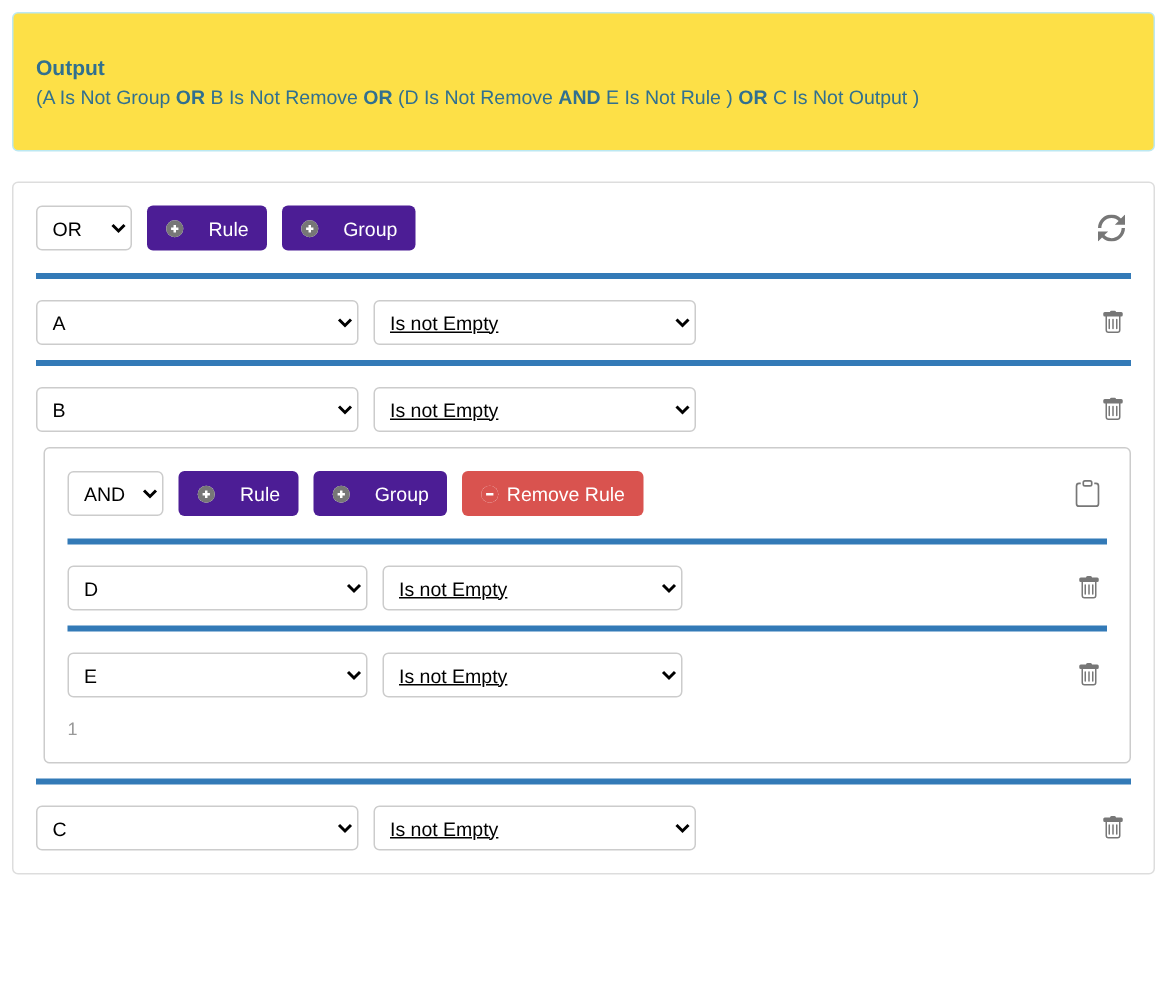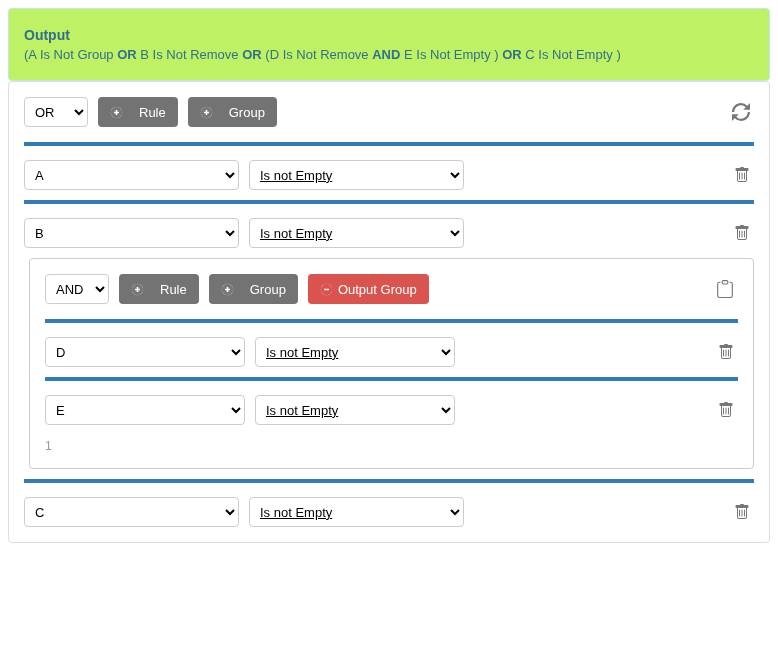--- a/index.html
+++ b/index.html
@@ -1,34 +1,34 @@
 <!DOCTYPE html>
 <html><head>
 <meta charset="utf-8">
 <style>
 * { box-sizing: border-box; margin: 0; padding: 0; }
 body { font-family: -apple-system, "Helvetica Neue", Arial, sans-serif; font-size: 14px; color: #333; background: #fff; padding: 8px; }
 
-.output-panel { background: #bef264; border: 1px solid #bce8f1; border-radius: 4px; padding: 18px 15px; color: #31708f; }
+.output-panel { background: #fde047; border: 1px solid #bce8f1; border-radius: 4px; padding: 28px 15px; margin-bottom: 20px; color: #31708f; }
 .output-panel .title { font-weight: bold; margin-bottom: 4px; }
 .output-panel .expr { font-size: 13px; }
 .output-panel .expr b { font-weight: bold; }
 
 .builder-panel { border: 1px solid #ddd; border-radius: 4px; padding: 15px; }
 
 .group-header { display: flex; align-items: center; gap: 10px; margin-bottom: 15px; }
 .group-header .right { margin-left: auto; display: flex; gap: 10px; }
 
 select { height: 30px; border: 1px solid #ccc; border-radius: 4px; background: #fff; padding: 0 6px; font-size: 13px; }
 .cond-select { width: 64px; }
 .field-select { width: 215px; }
 .op-select { width: 215px; text-decoration: underline; }
 
 .btn { display: inline-flex; align-items: center; gap: 5px; height: 30px; padding: 0 12px; border: none; border-radius: 4px; font-size: 13px; cursor: pointer; color: #fff; }
-.btn-gray { background: #737373; gap: 16px; }
+.btn-gray { background: #4c1d95; gap: 16px; }
 .btn-red { background: #d9534f; }
 
 .icon-btn { background: none; border: none; cursor: pointer; color: #777; padding: 4px; display: inline-flex; }
 
 .rule-block { border-top: 4px solid #337ab7; padding-top: 14px; margin-top: 10px; }
 .rule-row { display: flex; align-items: center; gap: 10px; }
 .rule-row .actions { margin-left: auto; }
 
 .nested-group { border: 1px solid #ccc; border-radius: 4px; padding: 15px; margin-top: 10px; margin-left: 5px; position: relative; }
 .nested-group .group-footer { font-size: 12px; color: #999; margin-top: 14px; }
@@ -37,21 +37,21 @@
 .nested-group .rule-block .op-select { width: 200px; }
 
 svg { display: block; }
 </style>
 </head>
 <body>
 
 <div class="output-panel">
   <div class="title">Output</div>
   <div class="expr">
-    <span>(A Is Not Group </span><b>OR</b><span> B Is Not Remove </span><b>OR</b><span> (D Is Not Remove </span><b>AND</b><span> E Is Not Empty ) </span><b>OR</b><span> C Is Not Empty )</span>
+    <span>(A Is Not Group </span><b>OR</b><span> B Is Not Remove </span><b>OR</b><span> (D Is Not Remove </span><b>AND</b><span> E Is Not Rule ) </span><b>OR</b><span> C Is Not Output )</span>
   </div>
 </div>
 
 <div class="builder-panel">
 
   <div class="group-header">
     <select class="cond-select">
       <option>OR</option>
     </select>
     <button class="btn btn-gray">
@@ -149,21 +149,21 @@
         </span>
         <span>Group</span>
       </button>
       <button class="btn btn-red">
         <span>
           <svg width="13" height="13" viewBox="0 0 16 16">
               <path fill="#fff" d="M8 1a7 7 0 100 14A7 7 0 008 1z"></path>
               <path fill="#d9534f" d="M8 1a7 7 0 100 14A7 7 0 008 1zm3 8H5V7h6v2z"></path>
             </svg>
         </span>
-        <span>Output Group</span>
+        <span>Remove Rule</span>
       </button>
       <div class="right">
         <button class="icon-btn">
           <span>
             <svg width="18" height="18" viewBox="0 0 16 16" fill="currentColor">
                 <path d="M4 1.5H3a2 2 0 00-2 2V14a2 2 0 002 2h10a2 2 0 002-2V3.5a2 2 0 00-2-2h-1v1h1a1 1 0 011 1V14a1 1 0 01-1 1H3a1 1 0 01-1-1V3.5a1 1 0 011-1h1v-1z"></path>
                 <path d="M9.5 1a.5.5 0 01.5.5v1a.5.5 0 01-.5.5h-3a.5.5 0 01-.5-.5v-1a.5.5 0 01.5-.5h3zm-3-1A1.5 1.5 0 005 1.5v1A1.5 1.5 0 006.5 4h3A1.5 1.5 0 0011 2.5v-1A1.5 1.5 0 009.5 0h-3z"></path>
               </svg>
           </span>
         </button>

